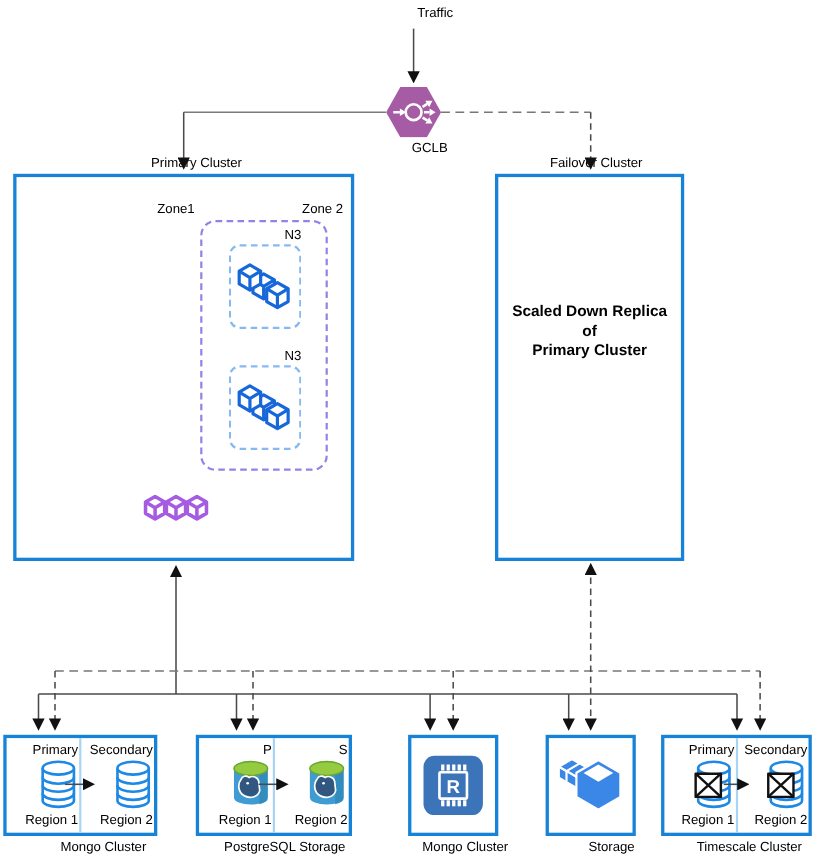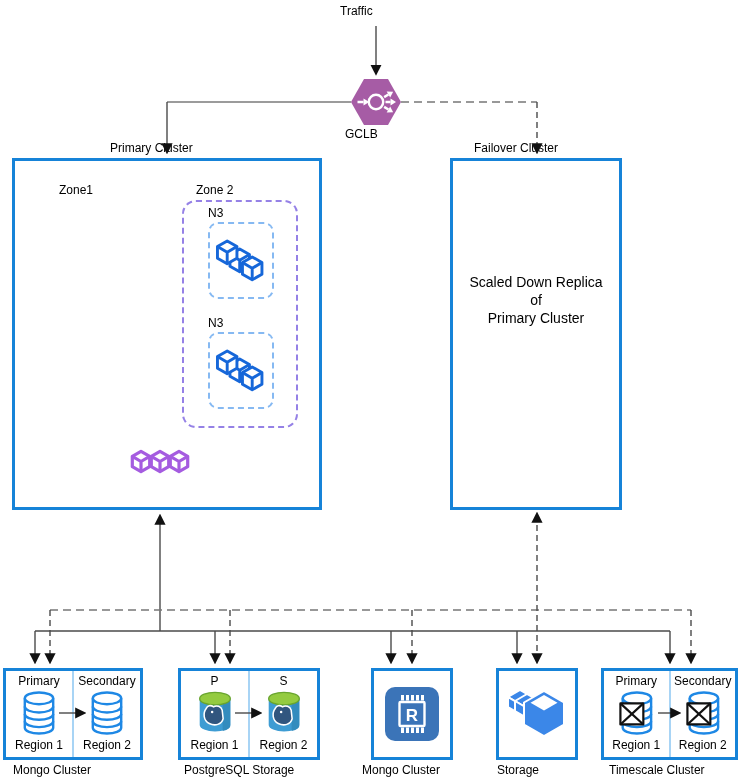--- a/index.html
+++ b/index.html
@@ -1,30 +1,30 @@
 <!DOCTYPE html>
 <html><head>
 <meta charset="utf-8">
 <style>
   html,body{margin:0;padding:0;background:#fff}
   #canvas{position:relative;width:743px;height:781px;background:#fff;overflow:hidden;
           font-family:"Liberation Sans",sans-serif;color:#000;font-size:12px}
   svg{overflow:visible}
   svg text{font-family:"Liberation Sans",sans-serif}
-  .lbl{position:absolute;font-size:12px;line-height:14px;text-align:left;white-space:nowrap}
+  .lbl{position:absolute;font-size:12px;line-height:14px;text-align:right;white-space:nowrap}
   .box{position:absolute;border:3px solid #1683D8;background:#fff;box-sizing:border-box}
   .zone{position:absolute;border:2px dashed #9581E6;border-radius:14px;box-sizing:border-box}
   .nodebox{position:absolute;border:2px dashed #86B9F2;border-radius:10px;box-sizing:border-box;
            display:flex;align-items:center;justify-content:center}
   .split{display:flex;flex-direction:row}
-  .half{flex:1;display:flex;flex-direction:column;align-items:center;justify-content:space-between;
+  .half{flex:1;display:flex;flex-direction:column;align-items:flex-end;justify-content:space-between;
         padding:3px 1px 5px;min-width:0}
   .divider{width:2px;background:#A8D4F5}
   .role,.region{font-size:12px;line-height:14px;white-space:nowrap}
-  .fo-body{position:absolute;left:4px;right:4px;top:112px;font-weight:normal;font-size:14px;
+  .fo-body{position:absolute;left:4px;right:4px;top:112px;font-weight:bold;font-size:14px;
            line-height:1.3;text-align:center;white-space:pre-line}
   .hex{position:absolute;left:351px;top:79px;width:50px;height:46px;background:#A65CA5;
        clip-path:polygon(26% 0,74% 0,100% 50%,74% 100%,26% 100%,0 50%);
        display:flex;align-items:center;justify-content:center}
   .center{display:flex;align-items:center;justify-content:center}
   #connectors{position:absolute;left:0;top:0;z-index:10;pointer-events:none}
 </style>
 </head>
 <body>
 

